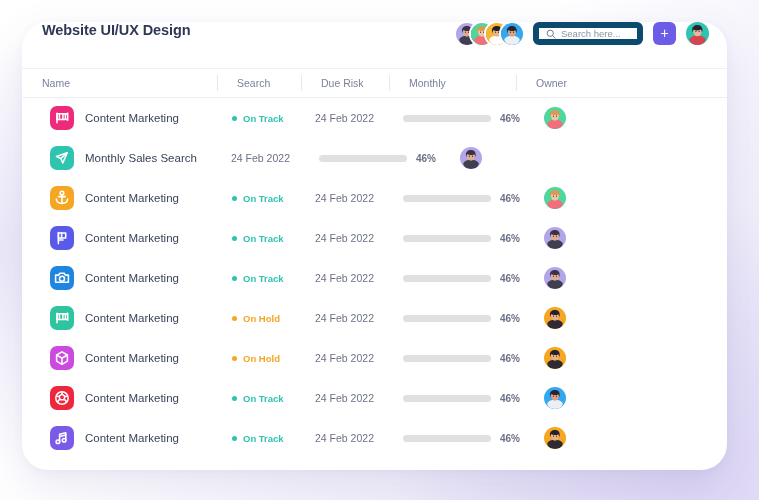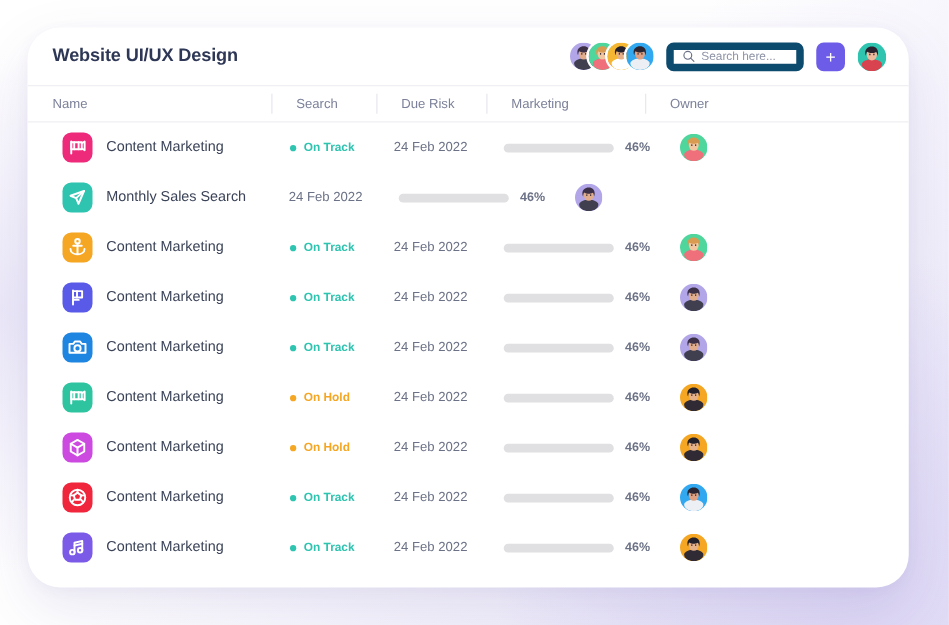--- a/index.html
+++ b/index.html
@@ -45,21 +45,21 @@
     background: #ffffff;
     border-radius: 26px;
     box-shadow: 0 18px 46px rgba(90, 76, 160, 0.13), 0 2px 10px rgba(90,76,160,0.05);
     overflow: hidden;
   }
 
   
   .card-header {
     height: 46px;
     display: flex;
-    align-items: center;
+    align-items: flex-start;
     padding: 0 18px 0 20px;
     position: relative;
   }
 
   .card-title {
     font-size: 14.5px;
     font-weight: bold;
     color: #2e3856;
     letter-spacing: -0.1px;
   }
@@ -310,21 +310,21 @@
             <ellipse cx="22.8" cy="16.6" rx="0.95" ry="1.2" fill="#2b2230"></ellipse>
           </svg>
         </span>
     </div>
   </div>
 
   <div class="table-head">
     <div class="th col-name">Name</div>
     <div class="th col-status divided">Search</div>
     <div class="th col-due divided">Due Risk</div>
-    <div class="th col-progress divided">Marketing</div>
+    <div class="th col-progress divided">Monthly</div>
     <div class="th col-owner divided">Owner</div>
   </div>
 
   <div class="rows" id="rows">
       <div class="row">
         <div class="cell col-name">
           <span class="task-icon" style="background:#ee2a7b">
             <svg width="20" height="20" viewBox="0 0 20 20">
               <path d="M5 5.2v9.6" fill="none" stroke="#ffffff" stroke-width="1.55" stroke-linecap="round" stroke-linejoin="round"></path>
               <path d="M5 5.8h8.4v5.6H5z" fill="none" stroke="#ffffff" stroke-width="1.55" stroke-linecap="round" stroke-linejoin="round"></path>

